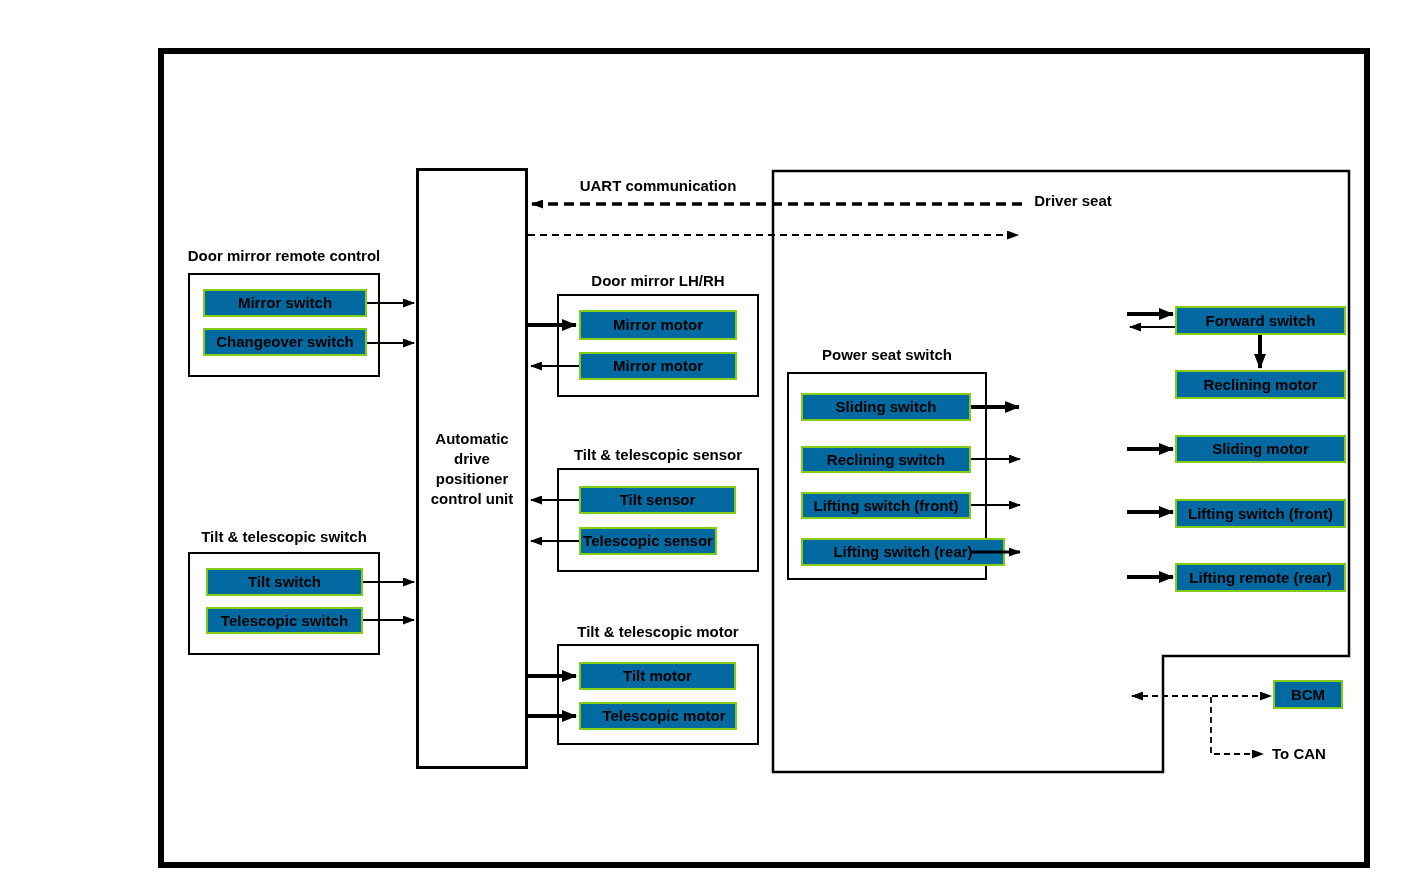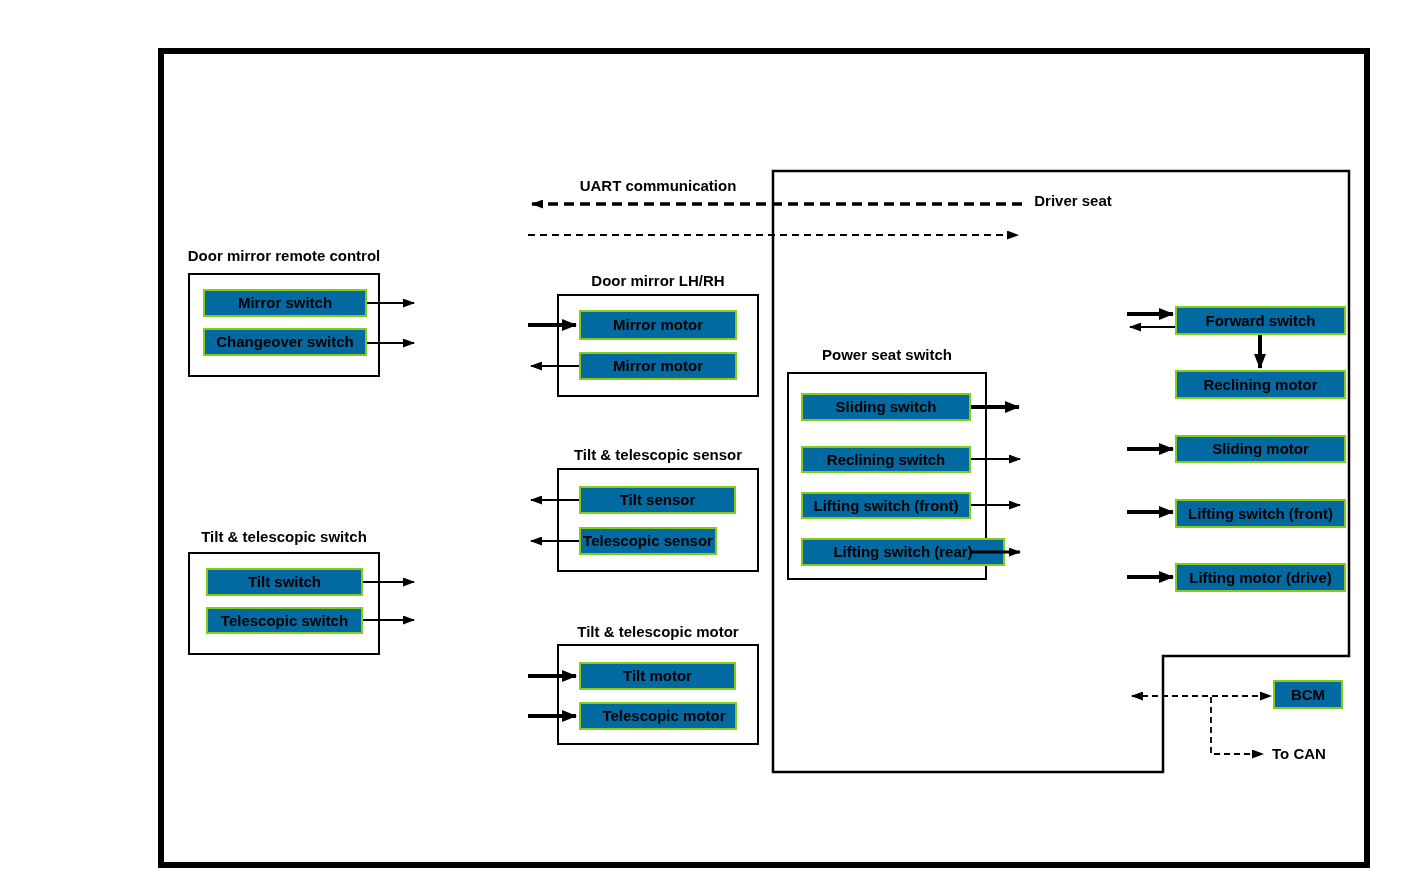--- a/index.html
+++ b/index.html
@@ -29,20 +29,21 @@
   <div class="lbl" style="left:178px;top:247px;width:212px;">Door mirror remote control</div>
   <div class="group" style="left:188px;top:273px;width:192px;height:104px;"></div>
   <div class="box" style="left:203px;top:289px;width:164px;height:28px;">Mirror switch</div>
   <div class="box" style="left:203px;top:328px;width:164px;height:28px;">Changeover switch</div>
 
   <div class="lbl" style="left:186px;top:528px;width:196px;">Tilt &amp; telescopic switch</div>
   <div class="group" style="left:188px;top:552px;width:192px;height:103px;"></div>
   <div class="box" style="left:206px;top:568px;width:157px;height:28px;">Tilt switch</div>
   <div class="box" style="left:206px;top:607px;width:157px;height:27px;">Telescopic switch</div>
 
+  <div class="unit" style="left:416px;top:168px;width:112px;height:601px;">Automatic drive positioner control unit</div>
 
   <div class="lbl" style="left:557px;top:177px;width:202px;">UART communication</div>
 
   <div class="lbl" style="left:557px;top:272px;width:202px;">Door mirror LH/RH</div>
   <div class="group" style="left:557px;top:294px;width:202px;height:103px;"></div>
   <div class="box" style="left:579px;top:310px;width:158px;height:30px;">Mirror motor</div>
   <div class="box" style="left:579px;top:352px;width:158px;height:28px;">Mirror motor</div>
 
   <div class="lbl" style="left:557px;top:446px;width:202px;">Tilt &amp; telescopic sensor</div>
   <div class="group" style="left:557px;top:468px;width:202px;height:104px;"></div>
@@ -61,21 +62,21 @@
   <div class="box" style="left:801px;top:393px;width:170px;height:28px;">Sliding switch</div>
   <div class="box" style="left:801px;top:446px;width:170px;height:27px;">Reclining switch</div>
   <div class="box" style="left:801px;top:492px;width:170px;height:27px;">Lifting switch (front)</div>
   <div class="box" style="left:801px;top:538px;width:204px;height:28px;">Lifting switch (rear)</div>
 
 
   <div class="box" style="left:1175px;top:306px;width:171px;height:29px;">Forward switch</div>
   <div class="box" style="left:1175px;top:370px;width:171px;height:29px;">Reclining motor</div>
   <div class="box" style="left:1175px;top:435px;width:171px;height:28px;">Sliding motor</div>
   <div class="box" style="left:1175px;top:499px;width:171px;height:29px;">Lifting switch (front)</div>
-  <div class="box" style="left:1175px;top:563px;width:171px;height:29px;">Lifting motor (drive)</div>
+  <div class="box" style="left:1175px;top:563px;width:171px;height:29px;">Lifting remote (rear)</div>
 
   <div class="box" style="left:1273px;top:680px;width:70px;height:29px;">BCM</div>
   <div class="lbl lbl-left" style="left:1272px;top:745px;width:90px;">To CAN</div>
 
   <svg class="wires" viewBox="0 0 1408 888" xmlns="http://www.w3.org/2000/svg">
     <defs>
       <marker id="ah" markerUnits="userSpaceOnUse" markerWidth="12" markerHeight="9" refX="11" refY="4.5" orient="auto-start-reverse">
         <path d="M0,0 L12,4.5 L0,9 Z" fill="#000"></path>
       </marker>
       <marker id="ahb" markerUnits="userSpaceOnUse" markerWidth="15" markerHeight="12" refX="14" refY="6" orient="auto-start-reverse">

